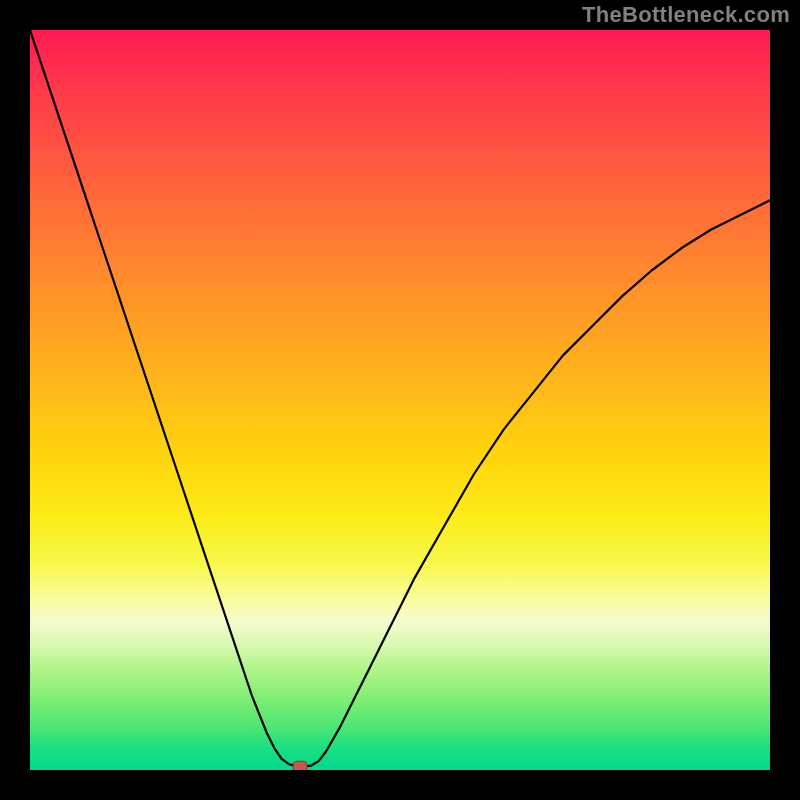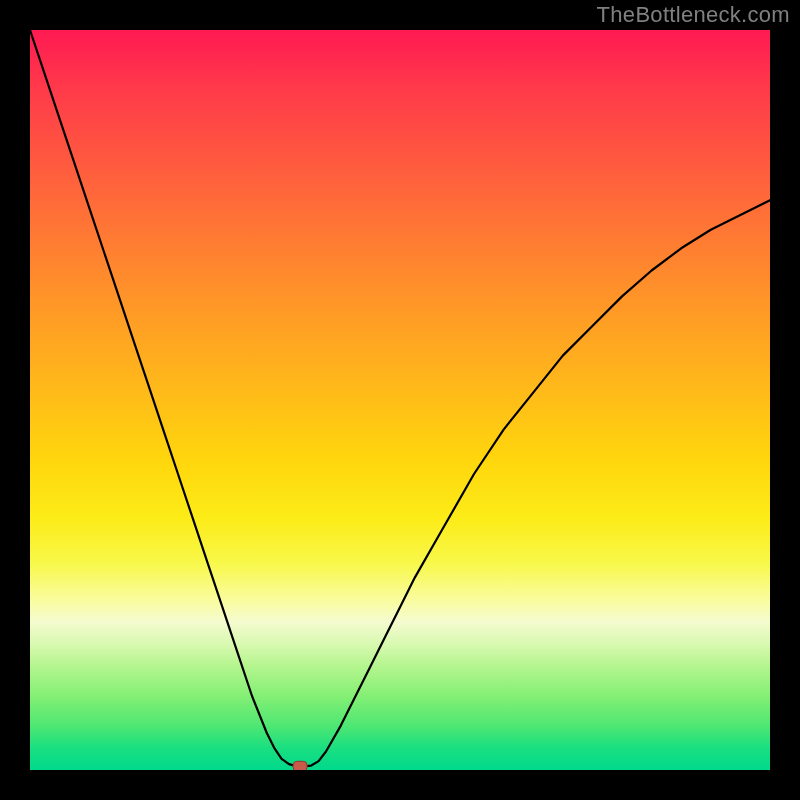--- a/index.html
+++ b/index.html
@@ -16,21 +16,21 @@
     width: 800px;
     height: 800px;
     background: #000;
   }
   .watermark {
     position: absolute;
     top: 2px;
     right: 10px;
     color: #808080;
     font-size: 22px;
-    font-weight: 400;
+    font-weight: 700;
     letter-spacing: 0.3px;
     z-index: 10;
     user-select: none;
     text-align: center;
   }
   .plot-area {
     position: absolute;
     left: 30px;
     top: 30px;
     width: 740px;

